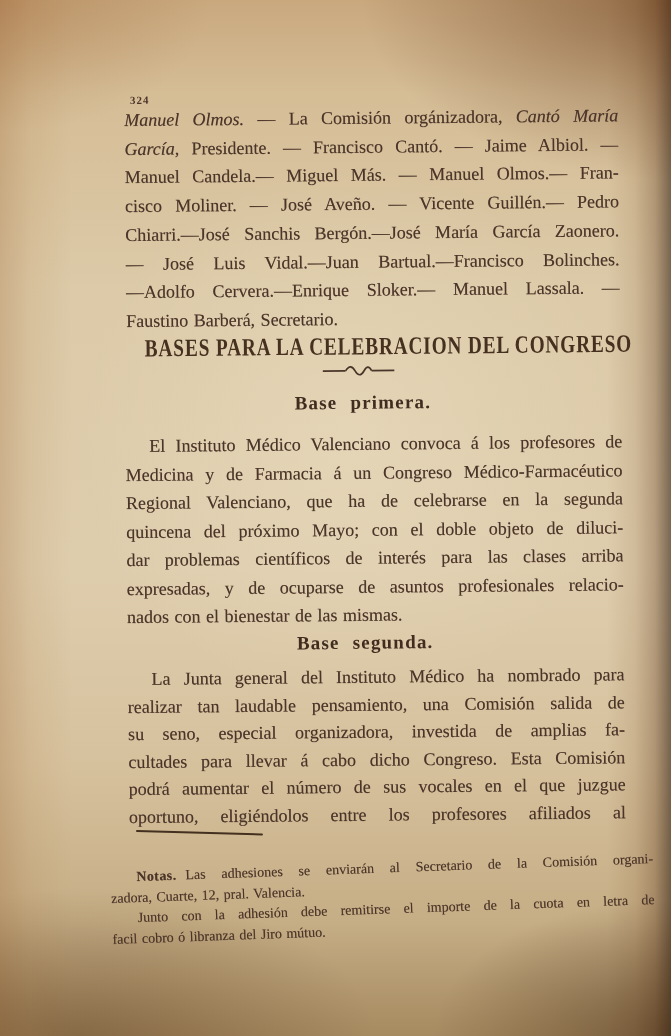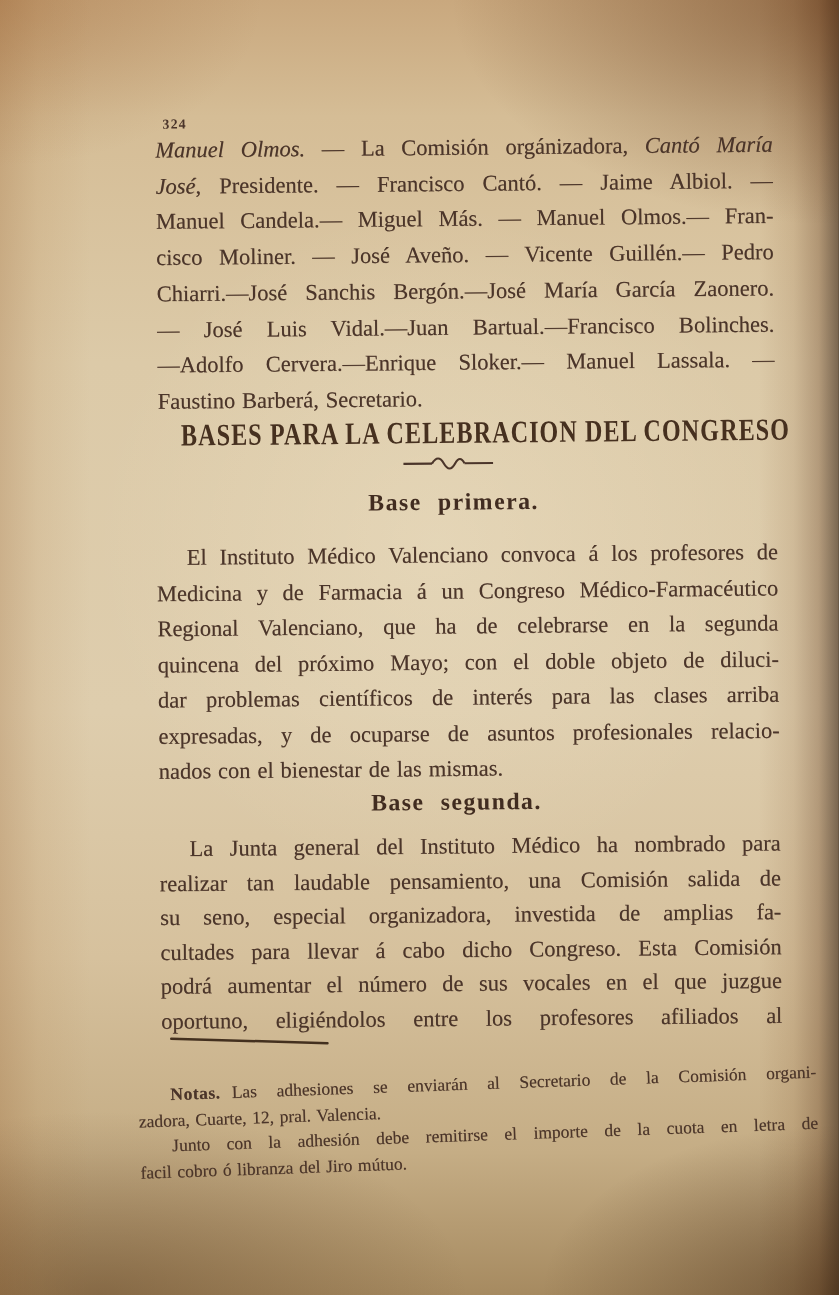--- a/index.html
+++ b/index.html
@@ -45,21 +45,21 @@
 </style>
 </head>
 <body>
 
 <div class="page">
   <div class="skew-main">
     <div class="pagenum">324</div>
 
     <div id="intro" class="block">
         <div class="tline"><span class="it">Manuel Olmos.</span><span> — La Comisión orgánizadora, </span><span class="it">Cantó María</span></div>
-        <div class="tline"><span class="it">José</span><span>, Presidente. — Francisco Cantó. — Jaime Albiol. —</span></div>
+        <div class="tline"><span class="it">García</span><span>, Presidente. — Francisco Cantó. — Jaime Albiol. —</span></div>
         <div class="tline"><span>Manuel Candela.— Miguel Más. — Manuel Olmos.— Fran-</span></div>
         <div class="tline"><span>cisco Moliner. — José Aveño. — Vicente Guillén.— Pedro</span></div>
         <div class="tline"><span>Chiarri.—José Sanchis Bergón.—José María García Zaonero.</span></div>
         <div class="tline"><span>— José Luis Vidal.—Juan Bartual.—Francisco Bolinches.</span></div>
         <div class="tline"><span>—Adolfo Cervera.—Enrique Sloker.— Manuel Lassala. —</span></div>
         <div class="tline noj"><span>Faustino Barberá, Secretario.</span></div>
       </div>
 
     <div class="heading">
       <span class="condense">BASES PARA LA CELEBRACION DEL CONGRESO</span>

